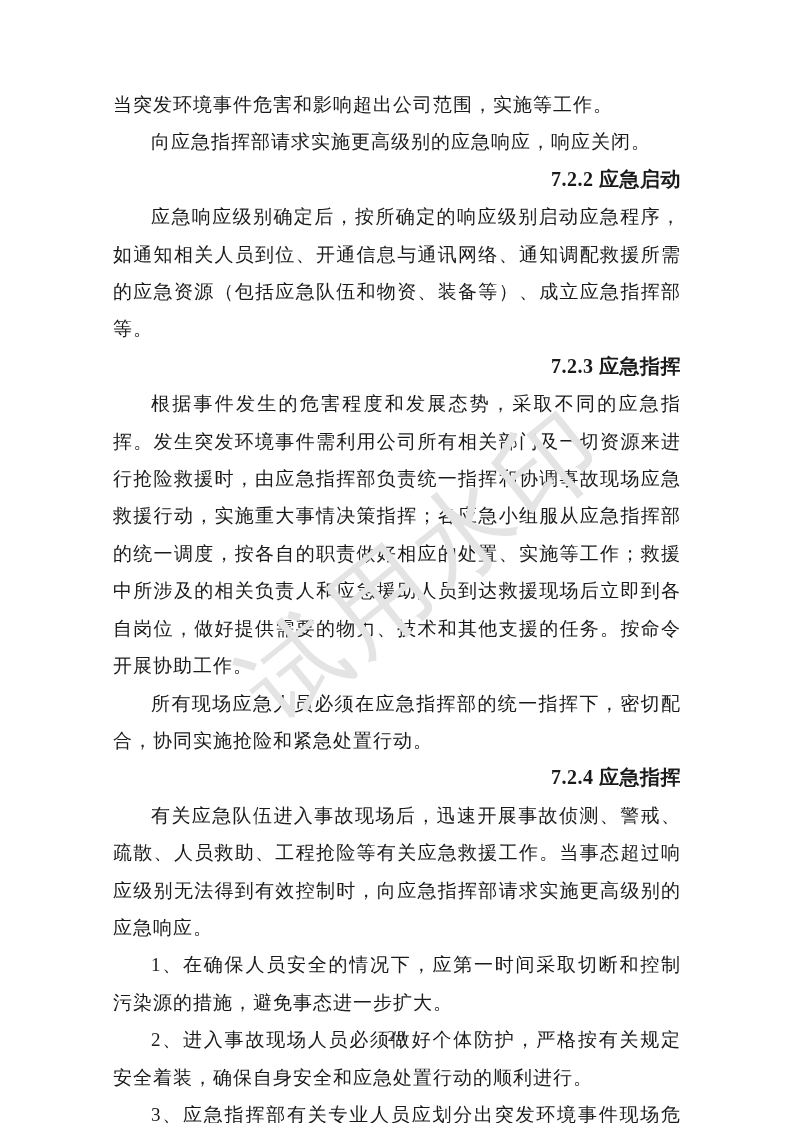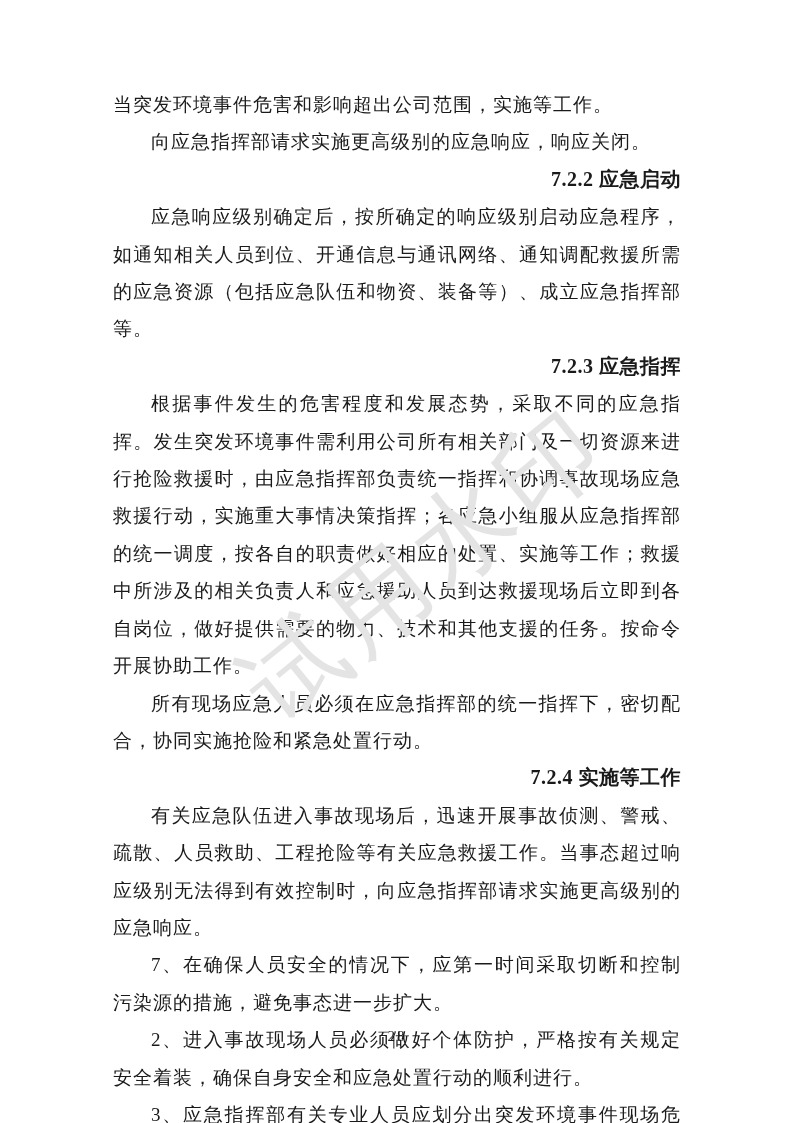--- a/index.html
+++ b/index.html
@@ -74,23 +74,23 @@
 <div class="page">
 
   <div class="content">
     <p class="no-indent">当突发环境事件危害和影响超出公司范围，实施等工作。</p>
     <p>向应急指挥部请求实施更高级别的应急响应，响应关闭。</p>
     <h2>7.2.2 应急启动</h2>
     <p>应急响应级别确定后，按所确定的响应级别启动应急程序，如通知相关人员到位、开通信息与通讯网络、通知调配救援所需的应急资源（包括应急队伍和物资、装备等）、成立应急指挥部等。</p>
     <h2>7.2.3 应急指挥</h2>
     <p>根据事件发生的危害程度和发展态势，采取不同的应急指挥。发生突发环境事件需利用公司所有相关部门及一切资源来进行抢险救援时，由应急指挥部负责统一指挥和协调事故现场应急救援行动，实施重大事情决策指挥；各应急小组服从应急指挥部的统一调度，按各自的职责做好相应的处置、实施等工作；救援中所涉及的相关负责人和应急援助人员到达救援现场后立即到各自岗位，做好提供需要的物力、技术和其他支援的任务。按命令开展协助工作。</p>
     <p>所有现场应急人员必须在应急指挥部的统一指挥下，密切配合，协同实施抢险和紧急处置行动。</p>
-    <h2>7.2.4 实施等工作</h2>
+    <h2>7.2.4 应急指挥</h2>
     <p>有关应急队伍进入事故现场后，迅速开展事故侦测、警戒、疏散、人员救助、工程抢险等有关应急救援工作。当事态超过响应级别无法得到有效控制时，向应急指挥部请求实施更高级别的应急响应。</p>
-    <p>7、在确保人员安全的情况下，应第一时间采取切断和控制污染源的措施，避免事态进一步扩大。</p>
+    <p>1、在确保人员安全的情况下，应第一时间采取切断和控制污染源的措施，避免事态进一步扩大。</p>
     <p>2、进入事故现场人员必须做好个体防护，严格按有关规定安全着装，确保自身安全和应急处置行动的顺利进行。</p>
     <p>3、应急指挥部有关专业人员应划分出突发环境事件现场危险区、</p>
   </div>
 
   <div class="watermark">试用水印</div>
 
   <div class="footer">28</div>
 
 </div>
 

